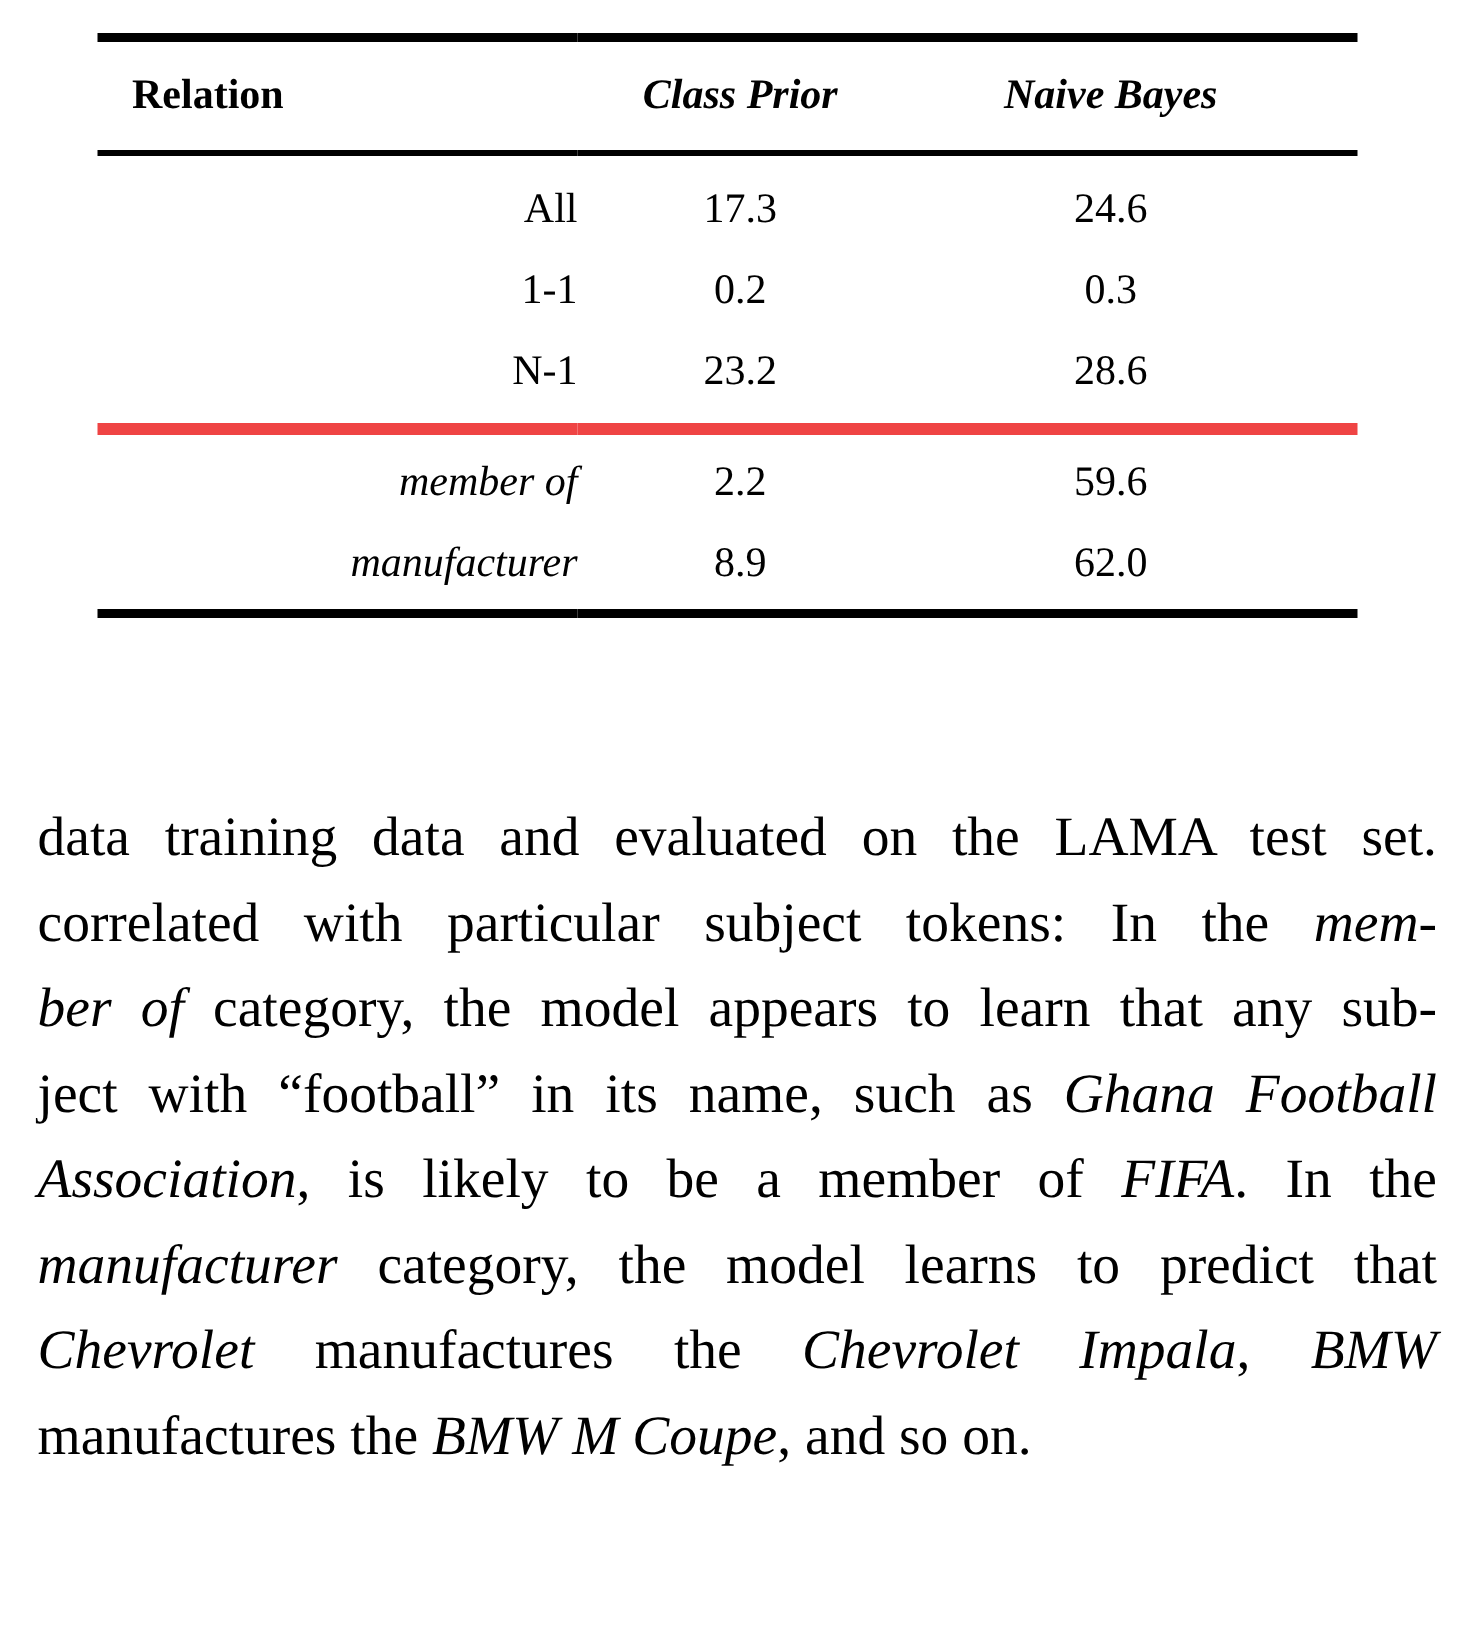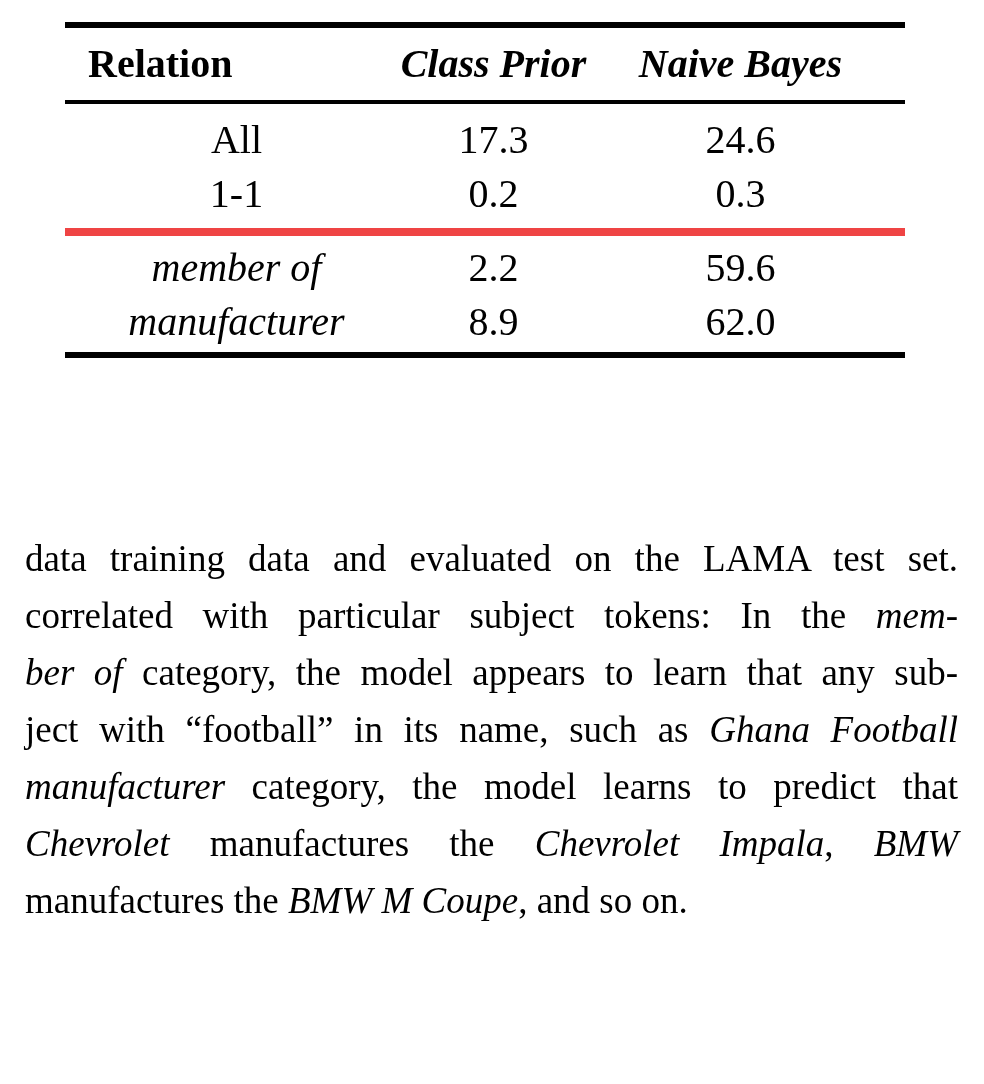--- a/index.html
+++ b/index.html
@@ -20,42 +20,42 @@
     left: 65px;
     top: 22px;
     width: 840px;
   }
   table.results {
     width: 100%;
     border-collapse: collapse;
     table-layout: fixed;
     border-top: 6px solid #000;
     border-bottom: 6px solid #000;
-    font-size: 40px;
+    font-size: 28px;
   }
   table.results col.c1 { width: 320px; }
   table.results col.c2 { width: 217px; }
   table.results col.c3 { width: 303px; }
   table.results thead tr {
     border-bottom: 4px solid #000;
   }
   table.results th {
     font-weight: bold;
     line-height: 44px;
     padding: 14px 0 14px 0;
     text-align: left;
   }
   table.results th.num { text-align: center; font-style: italic; }
   table.results th.c3h { padding-right: 26px; }
   table.results td {
     line-height: 44px;
     padding: 5px 0;
     vertical-align: middle;
   }
-  table.results td.rel { text-align: center; padding-left: 23px; }
+  table.results td.rel { text-align: right; padding-left: 23px; }
   table.results th.relh { padding-left: 23px; }
   table.results td.num { text-align: center; }
   table.results td.last { padding-right: 26px; }
   tbody.grp1 tr:first-child td { padding-top: 14px; }
   tbody.grp1 tr:last-child td { padding-bottom: 12px; }
   tbody.grp2 {
     border-top: 8px solid #ef4444;
   }
   tbody.grp2 tr:first-child td { padding-top: 10px; }
   tbody.grp2 tr:last-child td { padding-bottom: 8px; }
@@ -99,20 +99,25 @@
         <tr>
           <td class="rel">All</td>
           <td class="num">17.3</td>
           <td class="num last">24.6</td>
         </tr>
         <tr>
           <td class="rel">1-1</td>
           <td class="num">0.2</td>
           <td class="num last">0.3</td>
         </tr>
+        <tr>
+          <td class="rel">N-1</td>
+          <td class="num">23.2</td>
+          <td class="num last">28.6</td>
+        </tr>
       </tbody>
     <tbody class="grp2" id="group-1">
         <tr>
           <td class="rel">member of</td>
           <td class="num">2.2</td>
           <td class="num last">59.6</td>
         </tr>
         <tr>
           <td class="rel">manufacturer</td>
           <td class="num">8.9</td>
@@ -120,16 +125,17 @@
         </tr>
       </tbody>
   </table>
 </div>
 
 <div class="caption" id="caption">
     <div class="caption-line"><span class="">data training data and evaluated on the LAMA test set.</span></div>
     <div class="caption-line"><span class="">correlated with particular subject tokens:  In the </span><span class="it">mem-</span></div>
     <div class="caption-line"><span class="it">ber of</span><span class=""> category, the model appears to learn that any sub-</span></div>
     <div class="caption-line"><span class="">ject with “football” in its name, such as </span><span class="it">Ghana Football</span></div>
+    <div class="caption-line"><span class="it">Association</span><span class="">, is likely to be a member of </span><span class="it">FIFA</span><span class="">. In the</span></div>
     <div class="caption-line"><span class="it">manufacturer</span><span class=""> category, the model learns to predict that</span></div>
     <div class="caption-line"><span class="it">Chevrolet</span><span class=""> manufactures the </span><span class="it">Chevrolet Impala</span><span class="">, </span><span class="it">BMW</span></div>
     <div class="caption-line last"><span class="">manufactures the </span><span class="it">BMW M Coupe</span><span class="">, and so on.</span></div>
   </div>
 
 </body></html>

